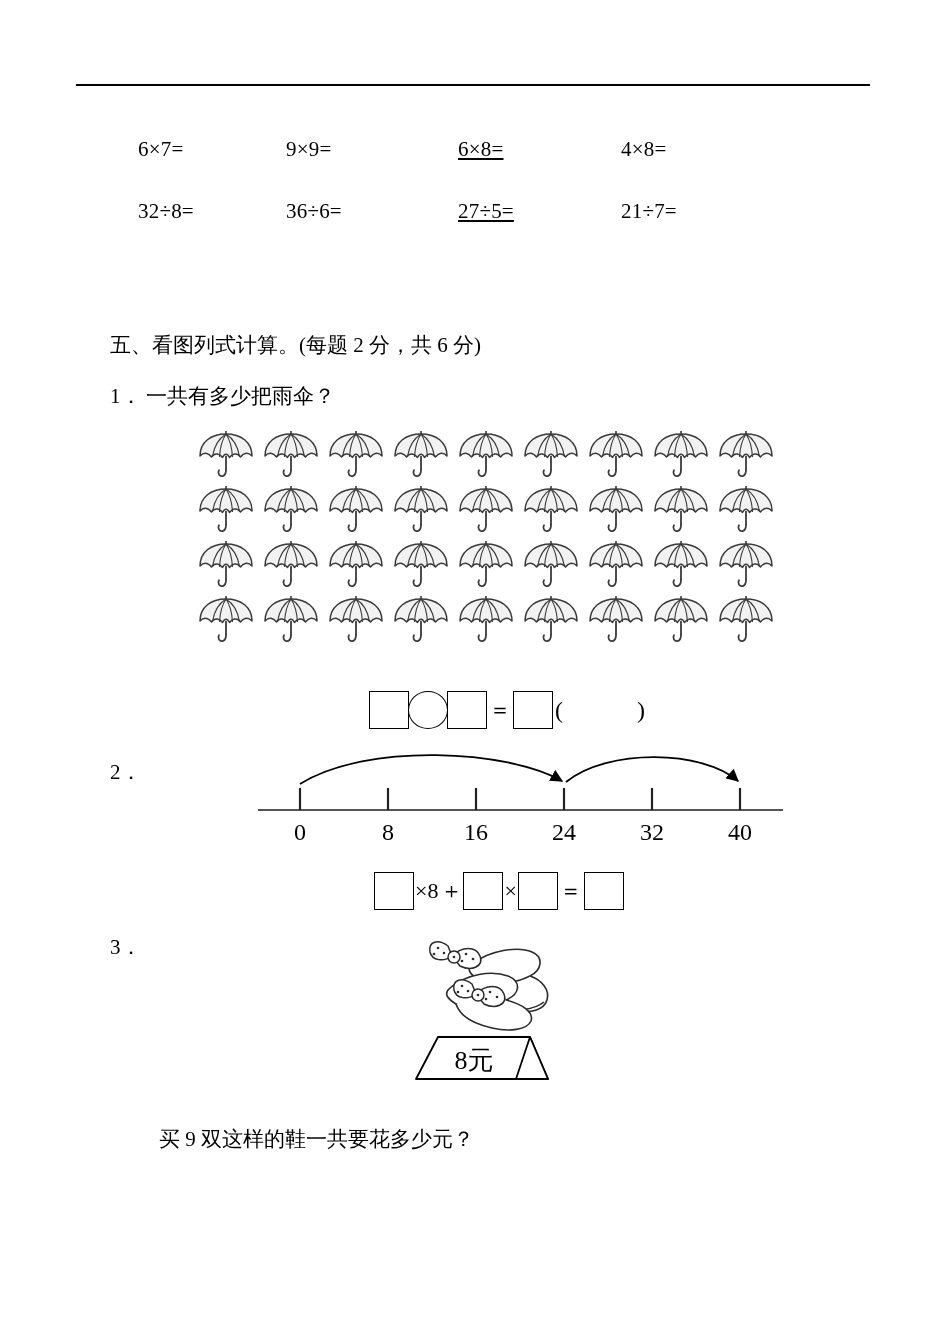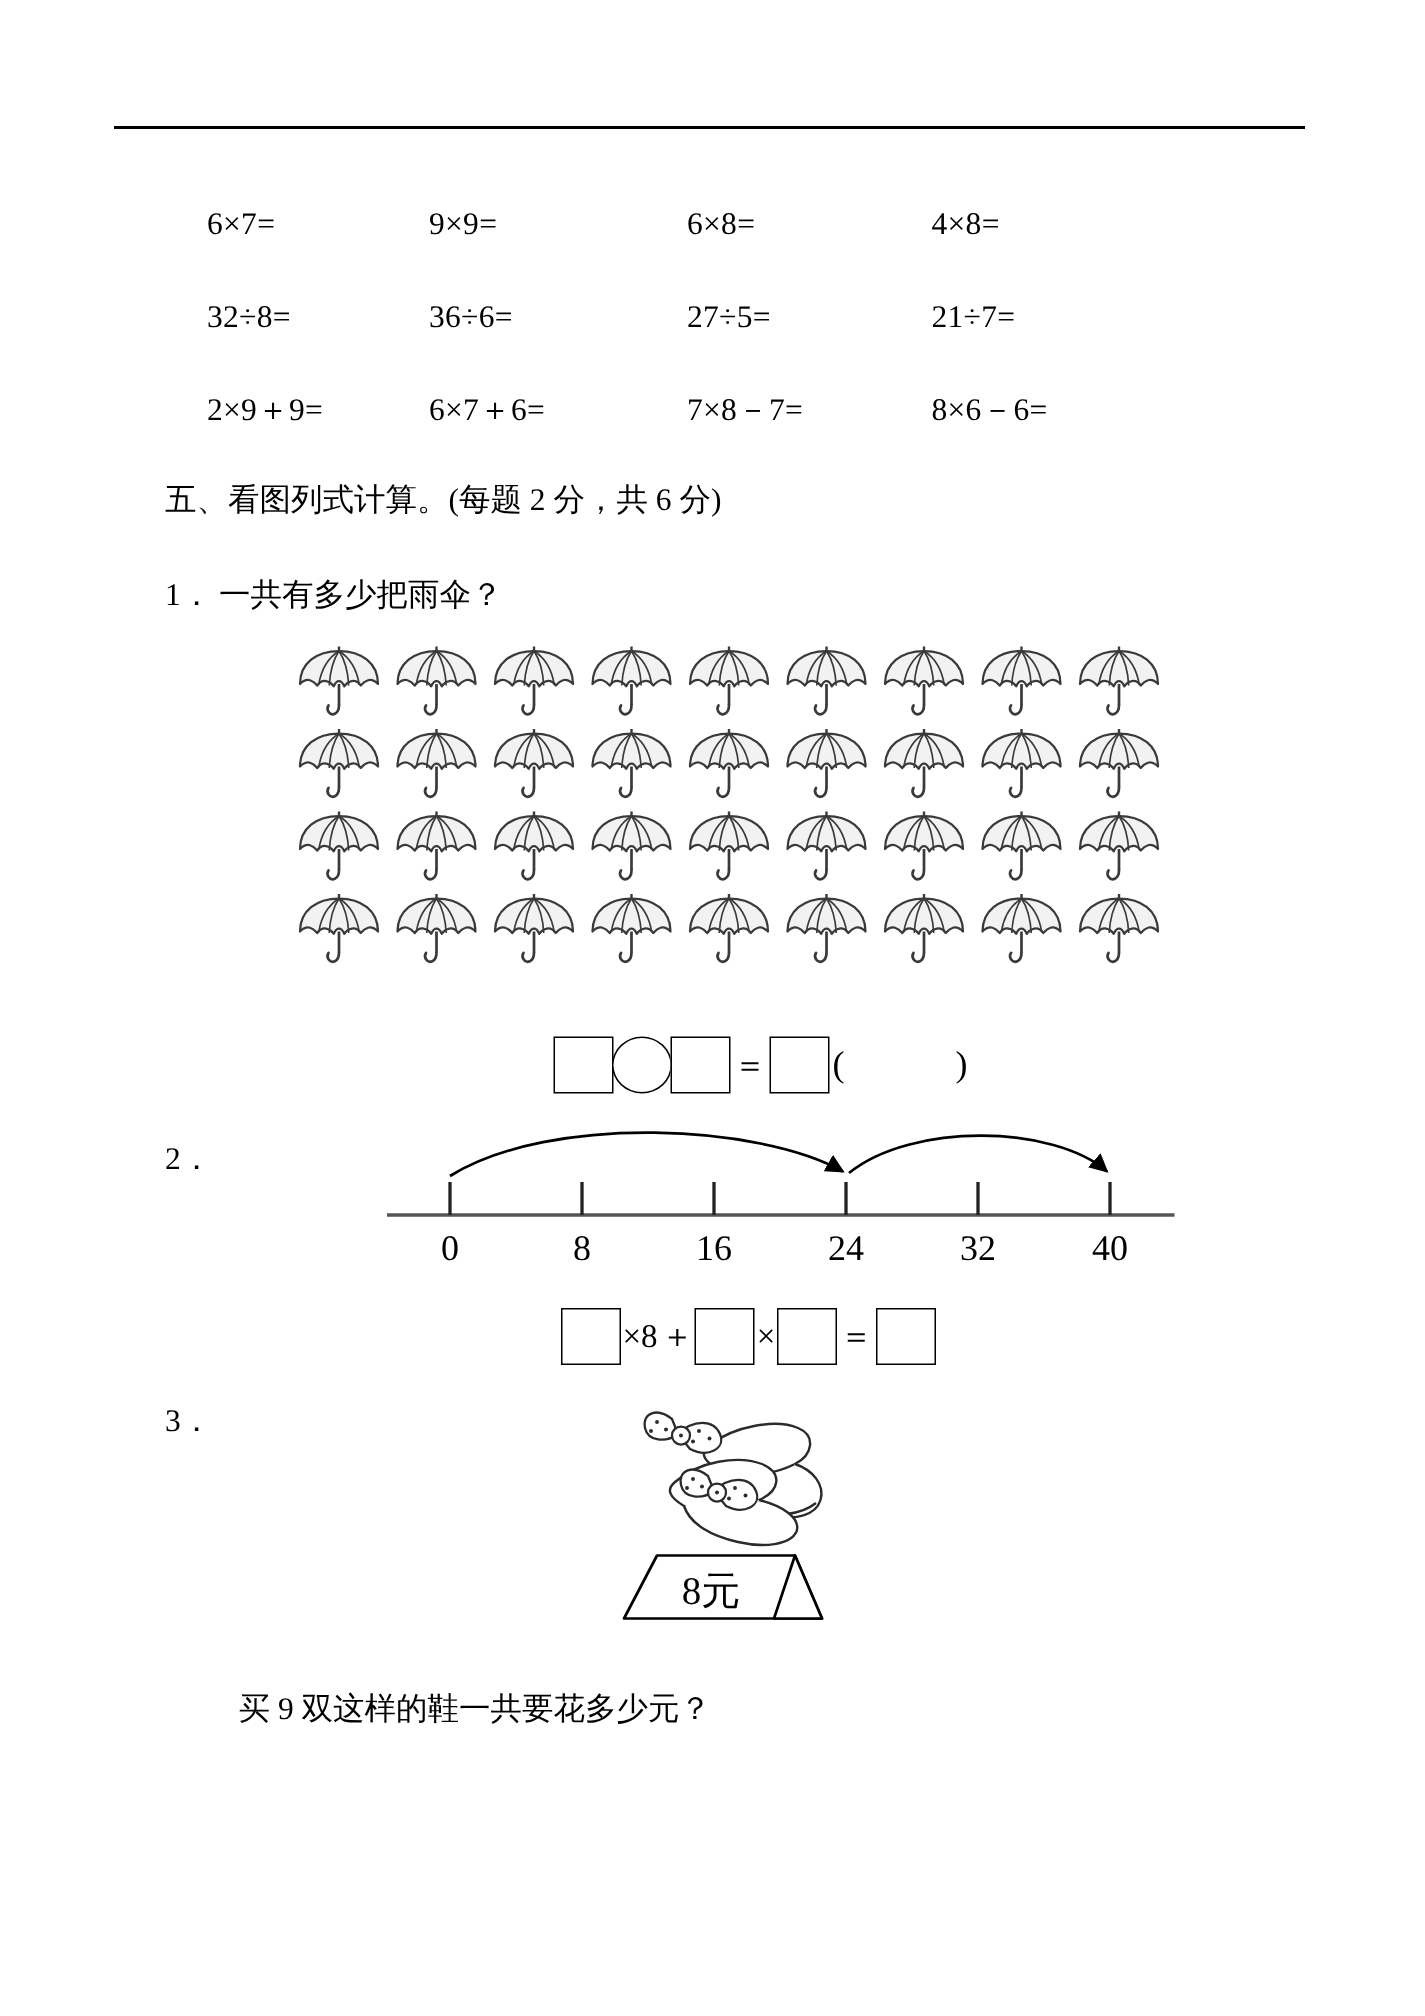--- a/index.html
+++ b/index.html
@@ -45,28 +45,28 @@
     align-items: flex-start;
   }
   .calc-cell {
     font-size: 21px;
     line-height: 22px;
     letter-spacing: .2px;
     white-space: nowrap;
   }
   .calc-cell:nth-child(1) { width: 148px; }
   .calc-cell:nth-child(2) { width: 172px; font-family: Liberation Serif, serif; }
-  .calc-cell:nth-child(3) { width: 163px; }
+  .calc-cell:nth-child(3) { width: 163px; text-decoration: underline; }
   .calc-cell:nth-child(4) { width: 160px; }
 
   
   .section-head {
     position: absolute;
     left: 110px;
-    top: 320px;
+    top: 332px;
     font-size: 21px;
     line-height: 26px;
     white-space: nowrap;
   }
 
   
   .q-num {
     position: absolute;
     font-size: 21px;
     line-height: 24px;
@@ -169,26 +169,20 @@
       <div class="calc-cell">6×7=</div>
       <div class="calc-cell">9×9=</div>
       <div class="calc-cell">6×8=</div>
       <div class="calc-cell">4×8=</div>
     </div>
     <div class="calc-row">
       <div class="calc-cell">32÷8=</div>
       <div class="calc-cell">36÷6=</div>
       <div class="calc-cell">27÷5=</div>
       <div class="calc-cell">21÷7=</div>
-    </div>
-    <div class="calc-row">
-      <div class="calc-cell">2×9＋9=</div>
-      <div class="calc-cell">6×7＋6=</div>
-      <div class="calc-cell">7×8－7=</div>
-      <div class="calc-cell">8×6－6=</div>
     </div>
   </div>
 
   <div class="section-head">五、看图列式计算。(每题 2 分，共 6 分)</div>
 
   <div class="q-num" style="left:110px; top:384px;">1．</div>
   <div class="q-text" style="left:146px; top:384px;">一共有多少把雨伞？</div>
 
   <div class="umbrella-grid">
 

